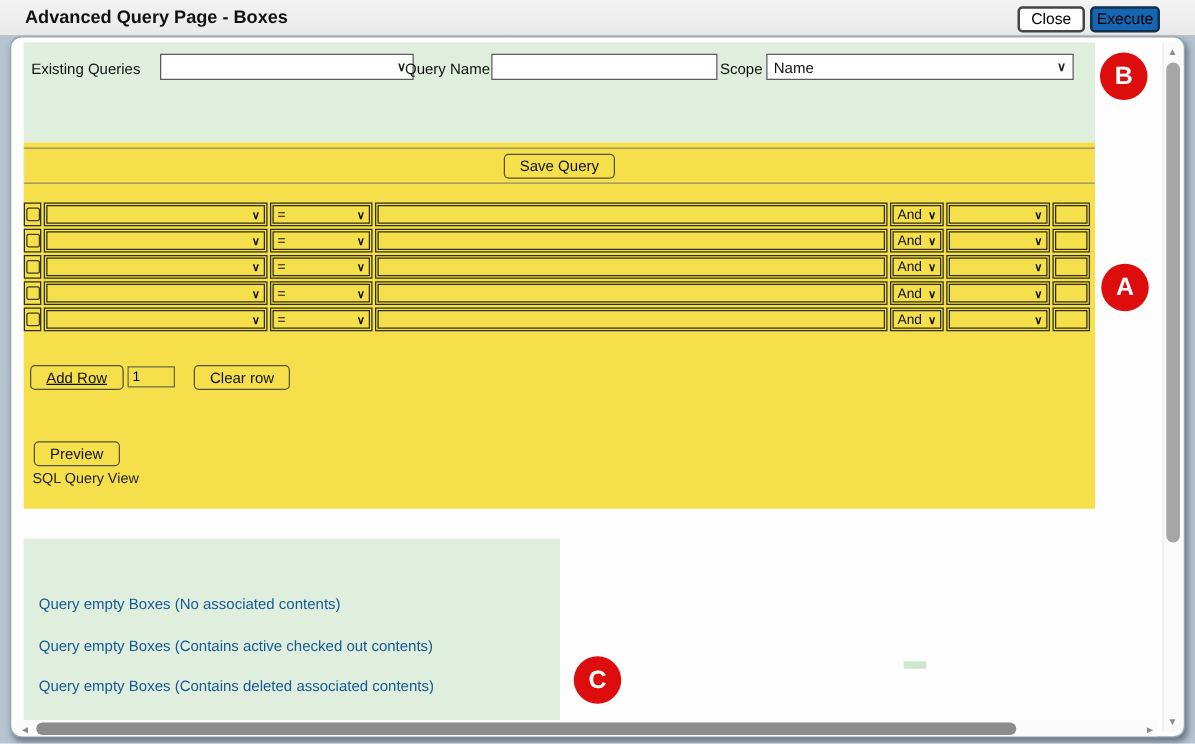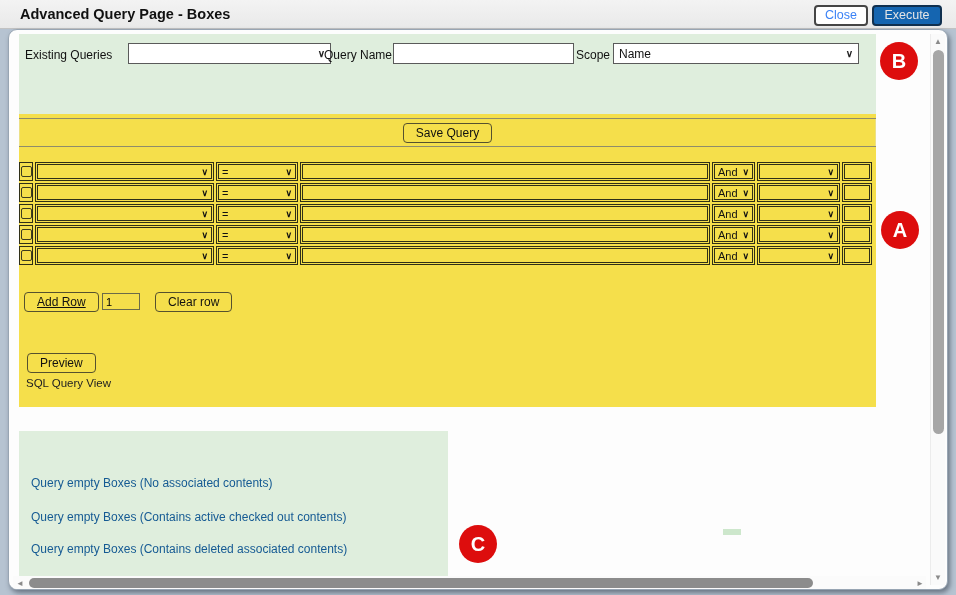--- a/index.html
+++ b/index.html
@@ -11,25 +11,25 @@
   }
   *{box-sizing:border-box;margin:0;padding:0;}
   body{margin:0;font-family:"Liberation Sans",sans-serif;}
   .page{position:relative;width:956px;height:595px;background:#b6c3d1;overflow:hidden;}
 
   
   .titlebar{position:absolute;left:0;top:0;width:956px;height:29px;
     background:linear-gradient(#f3f3f3,#e9e9e9);border-bottom:1px solid #c2c2c2;padding-left:12px;}
   .title{position:absolute;left:20px;top:6px;font-size:14.5px;font-weight:700;color:#111;}
   .btn-close{position:absolute;left:814px;top:5px;width:54px;height:21px;
-    background:#fff;border:2px solid #454545;border-radius:4px;font-size:12.5px;color:#3b82f6;
+    background:#fff;border:2px solid #454545;border-radius:4px;font-size:12.5px;color:#000000;
     font-family:"Liberation Sans",sans-serif;cursor:pointer;line-height:15px;}
-  .btn-execute{position:absolute;left:872px;top:5px;width:70px;height:21px;
+  .btn-execute{position:absolute;left:872px;top:5px;width:56px;height:21px;
     background:var(--execute-blue);border:2px solid #10304f;border-radius:4px;
-    font-size:12.5px;color:#e5e5e5;font-family:"Liberation Sans",sans-serif;cursor:pointer;line-height:15px;}
+    font-size:12.5px;color:#000000;font-family:"Liberation Sans",sans-serif;cursor:pointer;line-height:15px;}
 
   
   .panel{position:absolute;left:8px;top:29px;width:940px;height:561px;background:#fdfdfd;
     border:1px solid #98a5b3;border-radius:9px;box-shadow:2px 3px 5px rgba(45,55,70,.55);overflow:hidden;}
 
   
   .green-top{position:absolute;left:10px;top:4px;width:857px;height:80px;background:var(--section-green);}
   .lbl{position:absolute;top:14px;font-size:12px;color:#111;white-space:nowrap;}
   .combo{position:absolute;top:9px;height:21px;background:#fff;border:1px solid #5a5a5a;
     display:flex;align-items:center;justify-content:space-between;padding:0 5px;font-size:12px;color:#111;cursor:default;}

